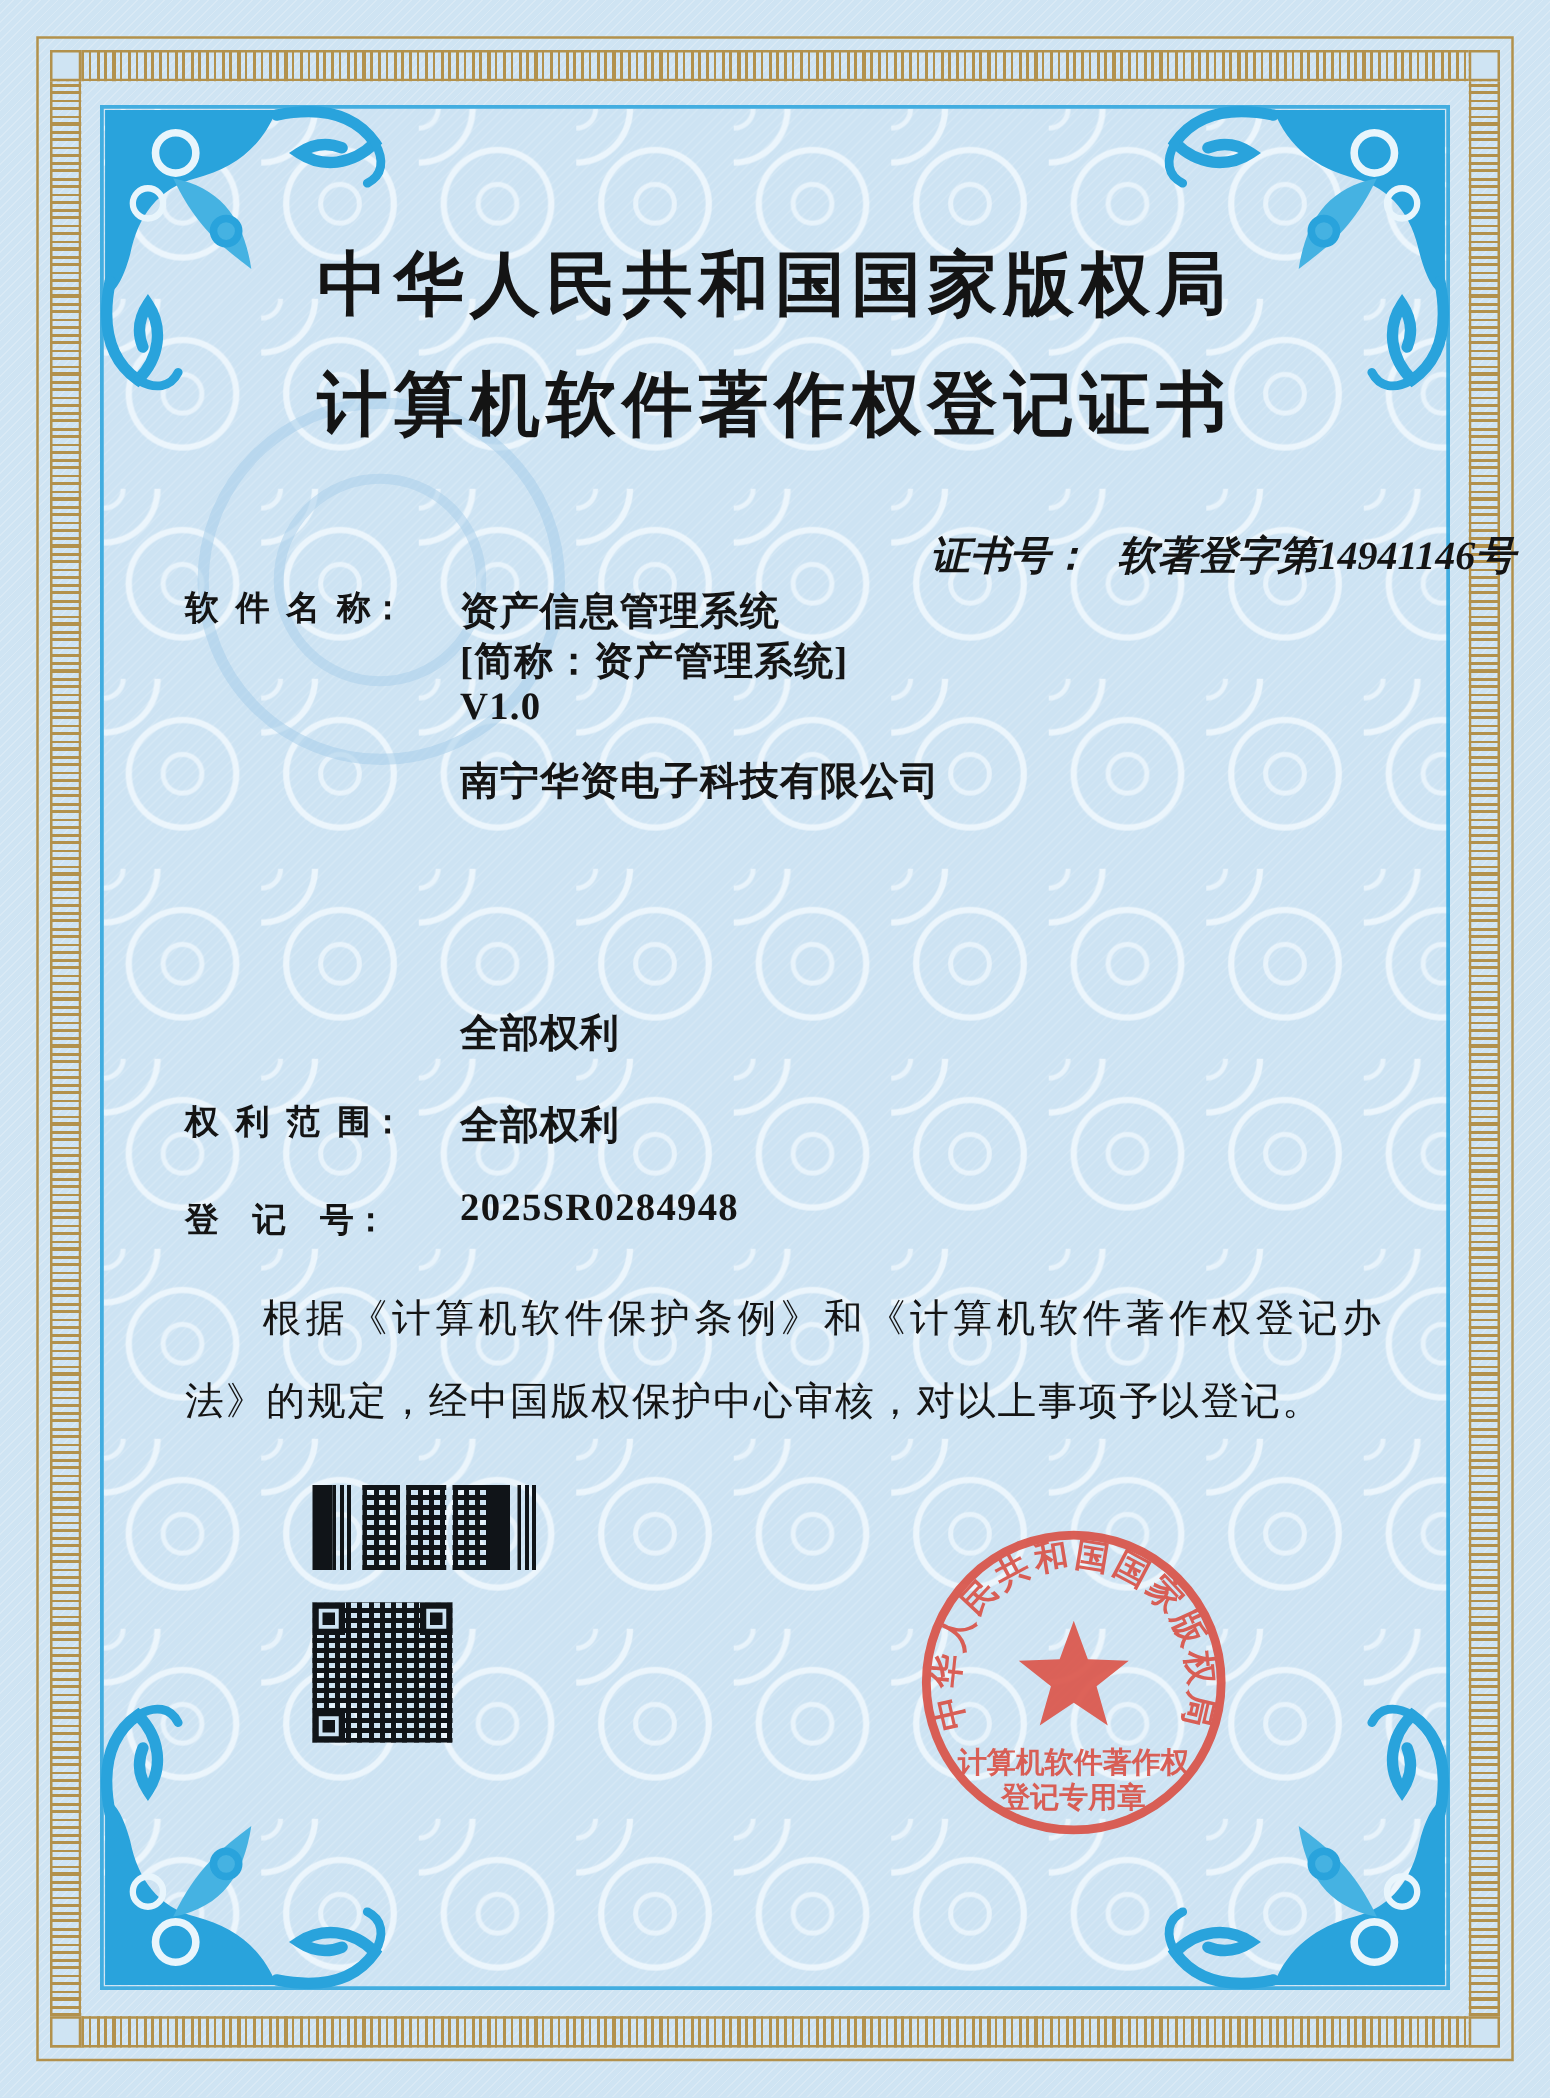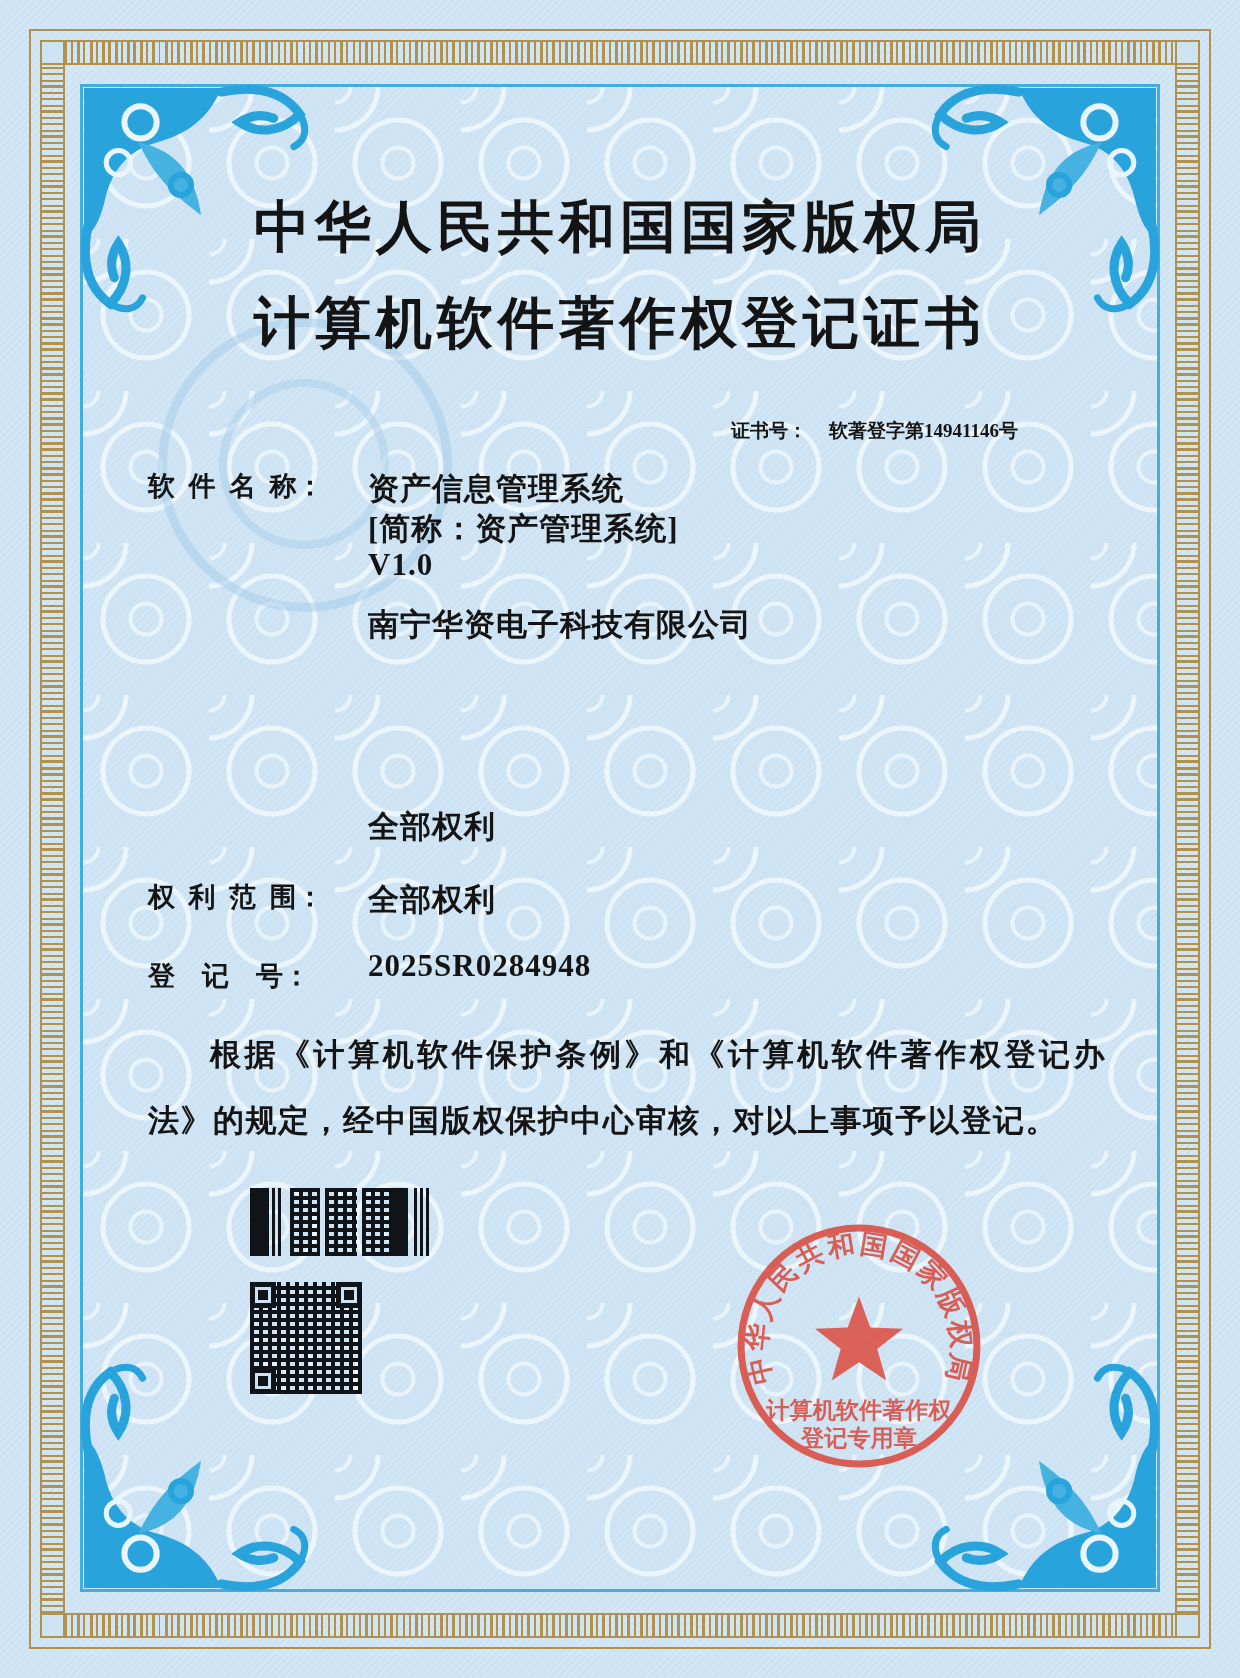--- a/index.html
+++ b/index.html
@@ -60,32 +60,32 @@
   .orn-bl{left:78px;bottom:84px;transform:scaleY(-1);}
   .orn-br{right:78px;bottom:84px;transform:scale(-1,-1);}
   
   .title{
     position:absolute;left:0;width:1240px;text-align:center;
     font-weight:bold;font-size:56px;letter-spacing:5px;color:#141414;white-space:pre;
   }
   .title1{top:190px;}
   .title2{top:286px;}
   .certno{
-    position:absolute;left:712px;top:396px;font-size:19px;font-weight:bold;color:#141414;white-space:pre;
+    position:absolute;left:712px;top:386px;font-size:32px;font-weight:bold;color:#141414;white-space:pre;font-style:italic;
   }
   .certno .lbl{margin-right:22px;}
   .field-label{
     position:absolute;left:148px;font-size:27px;font-weight:bold;color:#141414;white-space:pre;
   }
   .field-value{
     position:absolute;left:368px;font-size:31px;font-weight:bold;color:#141414;white-space:pre;letter-spacing:1px;
   }
   .statement{
     position:absolute;left:148px;top:1022px;width:958px;
-    font-size:31px;font-weight:bold;color:#141414;line-height:66px;
+    font-size:31px;font-weight:normal;color:#141414;line-height:66px;
     text-indent:2em;text-align:justify;letter-spacing:1.5px;margin:0;
   }
   
   .barcode{position:absolute;left:250px;top:1188px;width:182px;height:68px;display:flex;}
   .barcode>div{height:100%;}
   .bc-solid{background:#101418;}
   .bc-thin{background-image:repeating-linear-gradient(90deg,#101418 0 3px,rgba(0,0,0,0) 3px 6px);}
   .bc-noise{
     background-image:
       repeating-linear-gradient(0deg,#101418 0 4px,rgba(0,0,0,0) 4px 8px),

